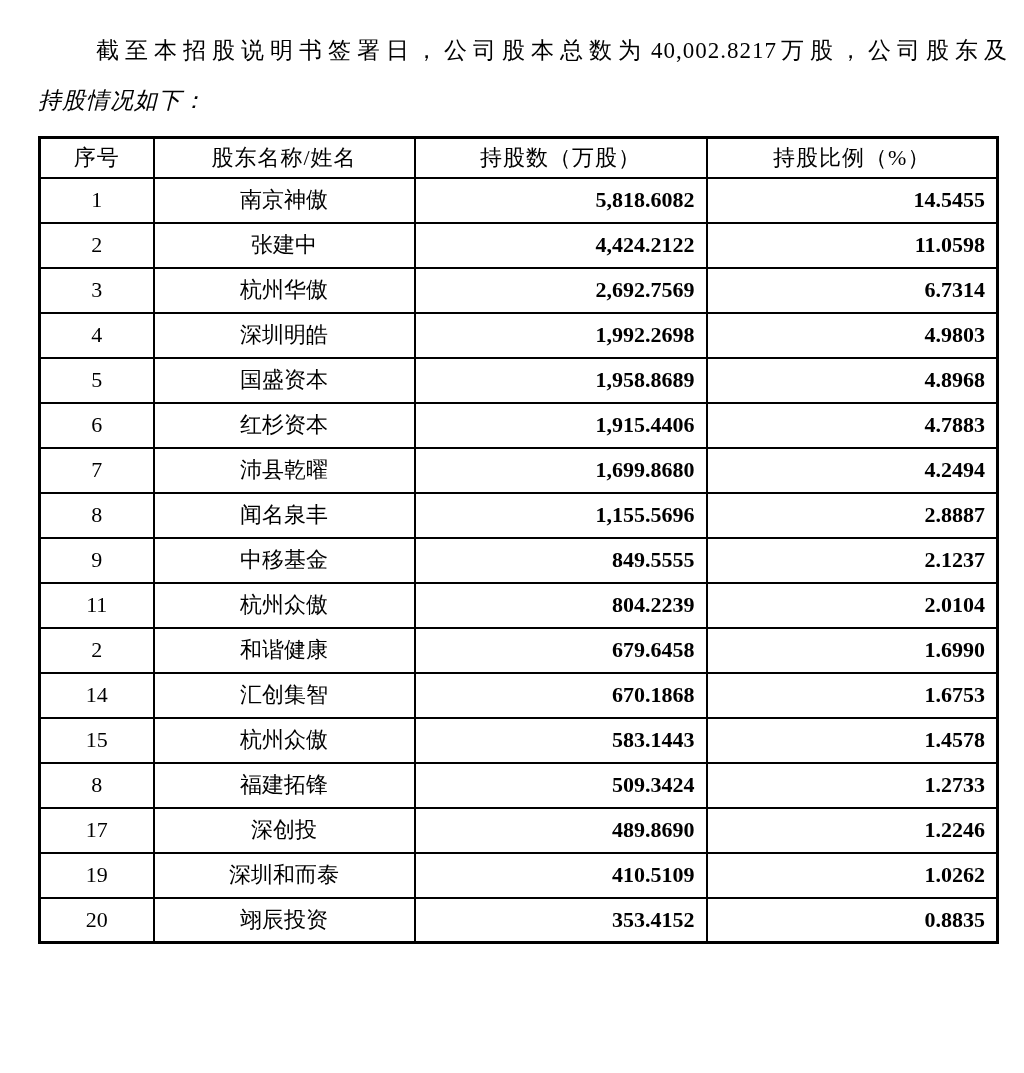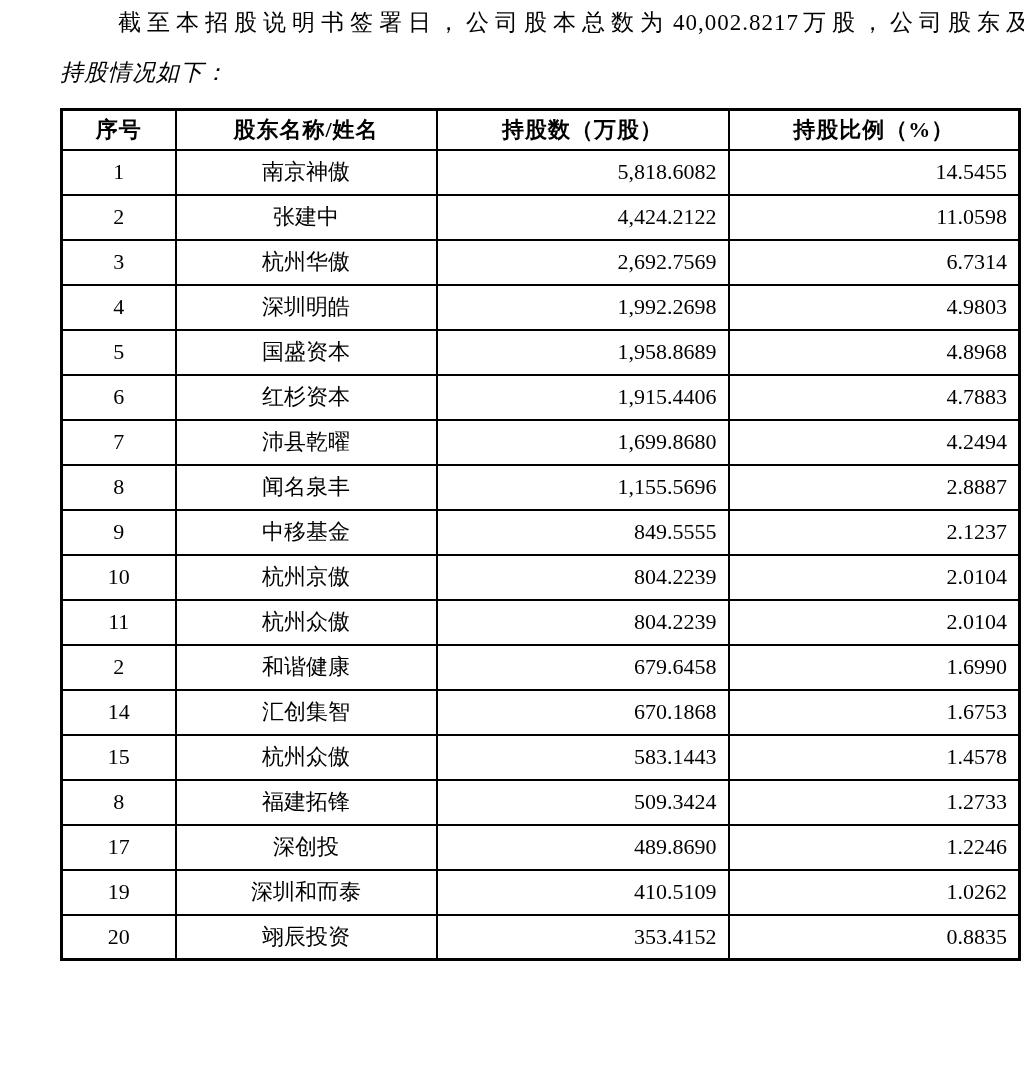--- a/index.html
+++ b/index.html
@@ -8,22 +8,23 @@
     background: #ffffff;
   }
   body {
     width: 1024px;
     height: 1073px;
     color: #000;
     font-family: "Liberation Serif", "DejaVu Serif", serif;
     overflow: hidden;
   }
   .page {
-    padding: 8px 28px 0 60px;
+    padding: 8px 28px 0 38px;
     box-sizing: border-box;
+    margin-top: 28px;
   }
   
   .para-line {
     font-size: 23px;
     line-height: 30px;
     white-space: nowrap;
     color: #000;
   }
   .para-line-1 {
     padding-left: 58px;        
@@ -51,26 +52,26 @@
   .sh-table th, .sh-table td {
     border: 2px solid #000;
     font-size: 22px;
     padding: 0;
     overflow: hidden;
     white-space: nowrap;
   }
   .sh-table thead tr { height: 40px; }
   .sh-table tbody tr { height: 45px; }
   .sh-table th {
-    font-weight: bold;
+    font-weight: normal;
     text-align: center;
     letter-spacing: 1px;
   }
   .sh-table td.c-center { text-align: center; }
-  .sh-table td.c-right  { text-align: right; padding-right: 11px; }
+  .sh-table td.c-right  { text-align: right; padding-right: 11px; font-weight: bold; }
 </style>
 </head>
 <body>
 
 <div class="page">
 
   <div class="para-line para-line-1"><span class="cjk-justified">截至本招股说明书签署日，公司股本总数为</span><span class="num-inline">40,002.8217</span><span class="cjk-justified">万股，公司股东及</span></div>
 
   <div class="para-line para-line-2">持股情况如下：</div>
 
@@ -138,26 +139,20 @@
           <td class="c-right">1,155.5696</td>
           <td class="c-right">2.8887</td>
         </tr>
         <tr>
           <td class="c-center">9</td>
           <td class="c-center">中移基金</td>
           <td class="c-right">849.5555</td>
           <td class="c-right">2.1237</td>
         </tr>
         <tr>
-          <td class="c-center">10</td>
-          <td class="c-center">杭州京傲</td>
-          <td class="c-right">804.2239</td>
-          <td class="c-right">2.0104</td>
-        </tr>
-        <tr>
           <td class="c-center">11</td>
           <td class="c-center">杭州众傲</td>
           <td class="c-right">804.2239</td>
           <td class="c-right">2.0104</td>
         </tr>
         <tr>
           <td class="c-center">2</td>
           <td class="c-center">和谐健康</td>
           <td class="c-right">679.6458</td>
           <td class="c-right">1.6990</td>

